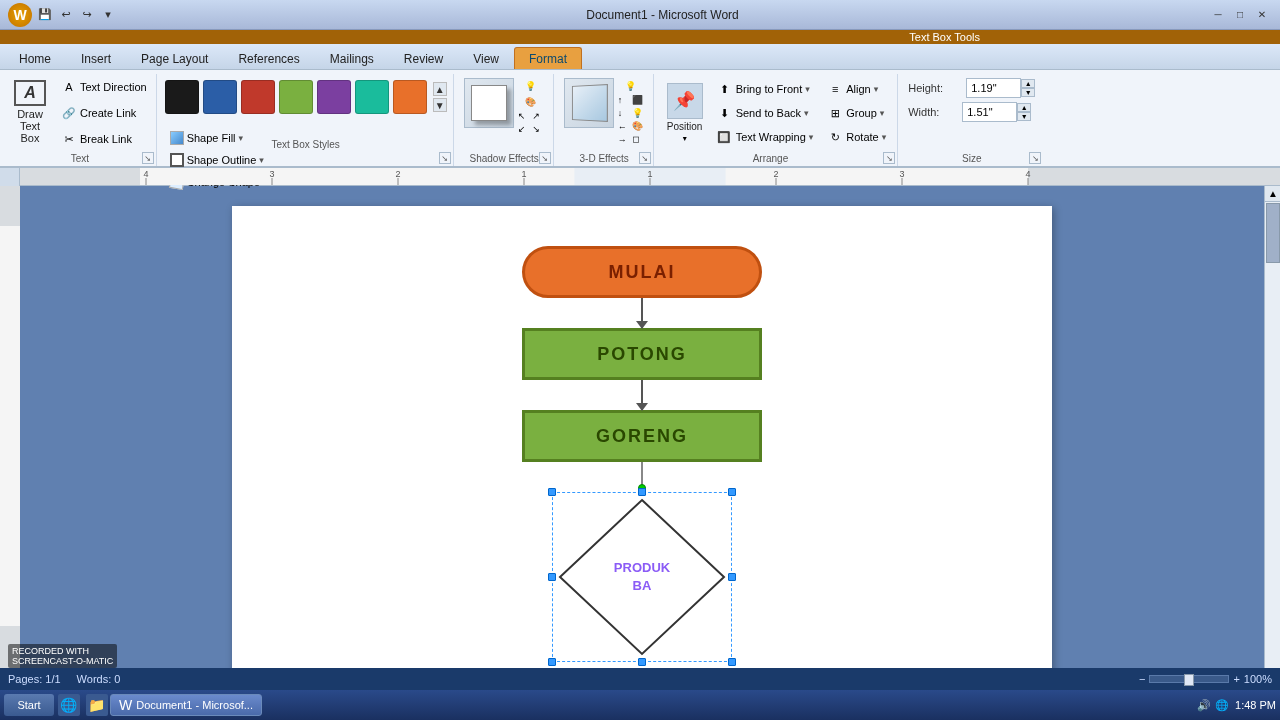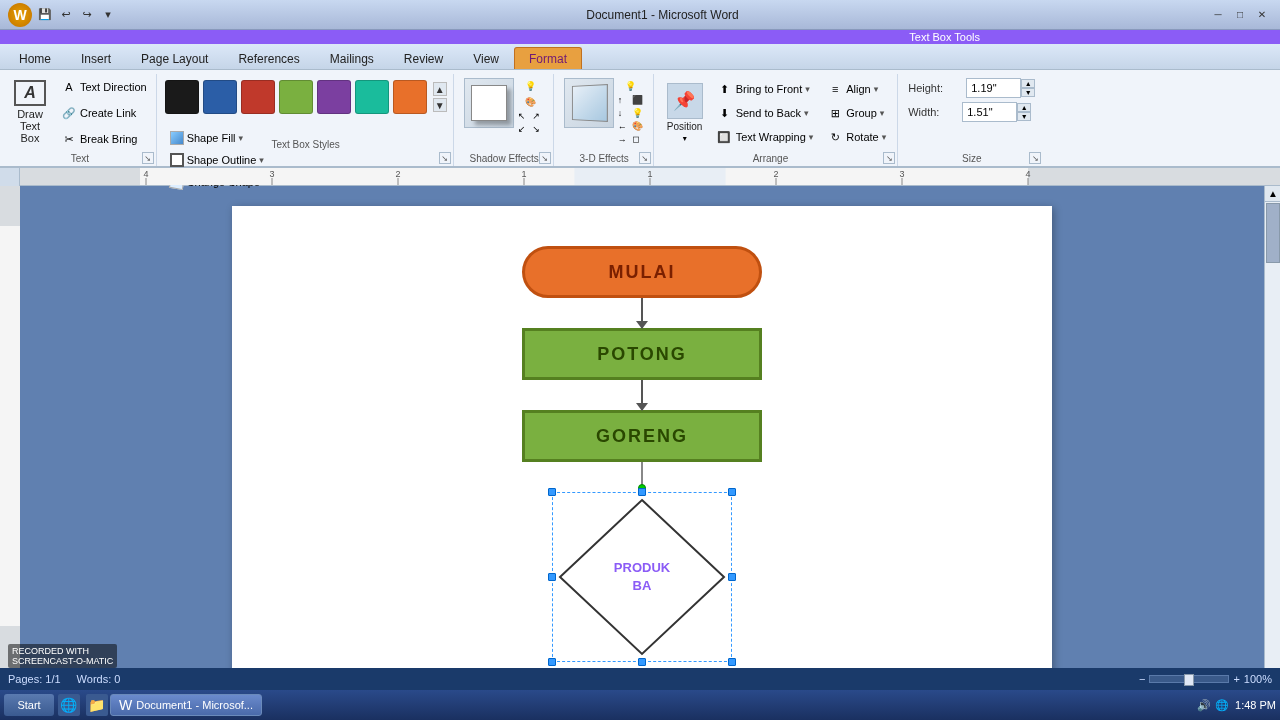--- a/index.html
+++ b/index.html
@@ -59,21 +59,21 @@
       border: 1px solid transparent;
       border-bottom: none;
       border-radius: 3px 3px 0 0;
       background: transparent;
       color: #222;
       height: 22px;
       display: flex; align-items: center;
     }
     .tab.contextual-active {
       background: #e8a040;
-      color: #701a75;
+      color: #0c4a6e;
       border-color: #c07020;
       border-bottom-color: #e8a040;
     }
 
     
     .ribbon {
       background: #f0f4fa;
       border-bottom: 2px solid #aabbcc;
       display: flex;
       align-items: stretch;
@@ -396,21 +396,21 @@
     </div>
   </div>
   <div class="title-center">Document1 - Microsoft Word</div>
   <div class="window-controls">
     <div class="win-btn">─</div>
     <div class="win-btn">□</div>
     <div class="win-btn">✕</div>
   </div>
 </div>
 
-<div style="background: #8b5cf6; color: white; font-size: 11px; text-align: center; padding: 1px 10px; position: relative; display: flex; justify-content: flex-end; padding-right: 300px;">
+<div style="background: #a16207; color: white; font-size: 11px; text-align: center; padding: 1px 10px; position: relative; display: flex; justify-content: flex-end; padding-right: 300px;">
   <span>Text Box Tools</span>
 </div>
 
 <div class="ribbon-tabs">
   <div class="tab">Home</div>
   <div class="tab">Insert</div>
   <div class="tab">Page Layout</div>
   <div class="tab">References</div>
   <div class="tab">Mailings</div>
   <div class="tab">Review</div>
@@ -429,21 +429,21 @@
       <div class="rb-btn">
         <div class="rb-btn-icon">A</div>
         <span>Text Direction</span>
       </div>
       <div class="rb-btn">
         <div class="rb-btn-icon">🔗</div>
         <span>Create Link</span>
       </div>
       <div class="rb-btn">
         <div class="rb-btn-icon">✂</div>
-        <span>Break Bring</span>
+        <span>Break Link</span>
       </div>
     </div>
     <div style="position:absolute;bottom:2px;left:0;right:0;text-align:center;font-size:10px;color:#555;">Text</div>
     <div class="group-expander">↘</div>
   </div>
 
   <div style="display:flex;flex-direction:column;border-right:1px solid #ccd8e8;padding:2px 6px;position:relative;padding-bottom:18px;">
     <div class="swatches-row">
       <div class="swatches-grid">
         <div class="swatch" style="background:#1a1a1a;"></div>

